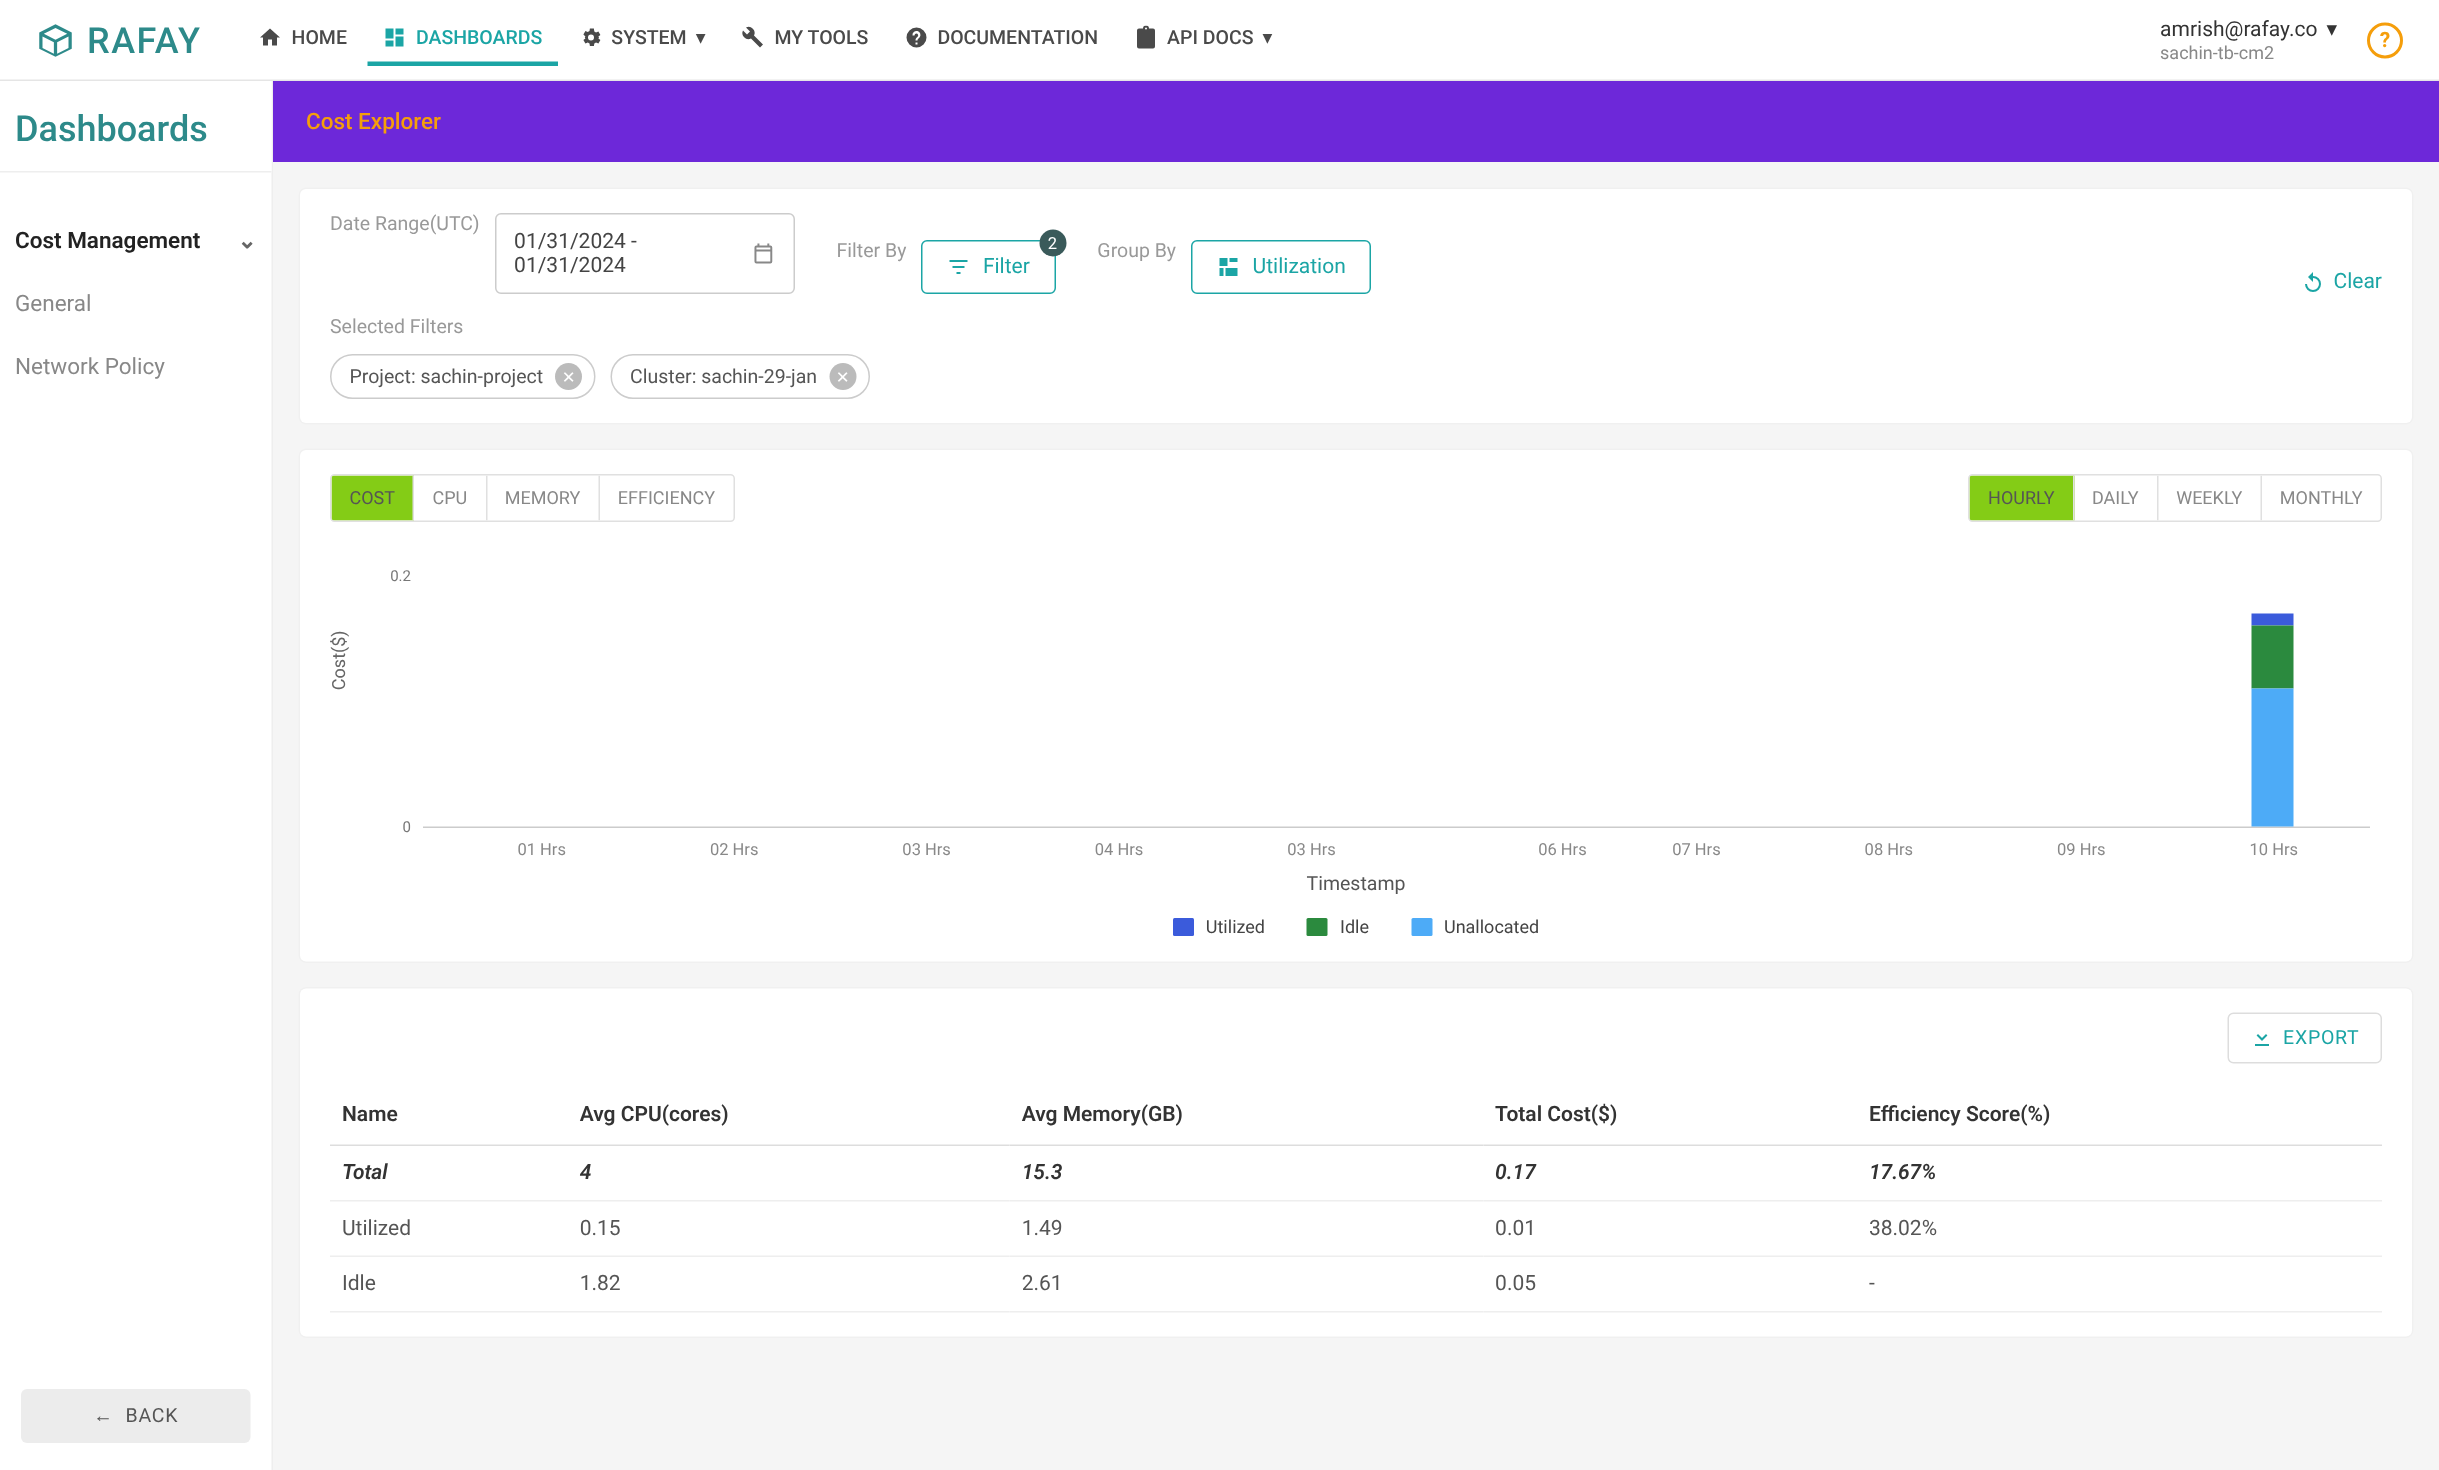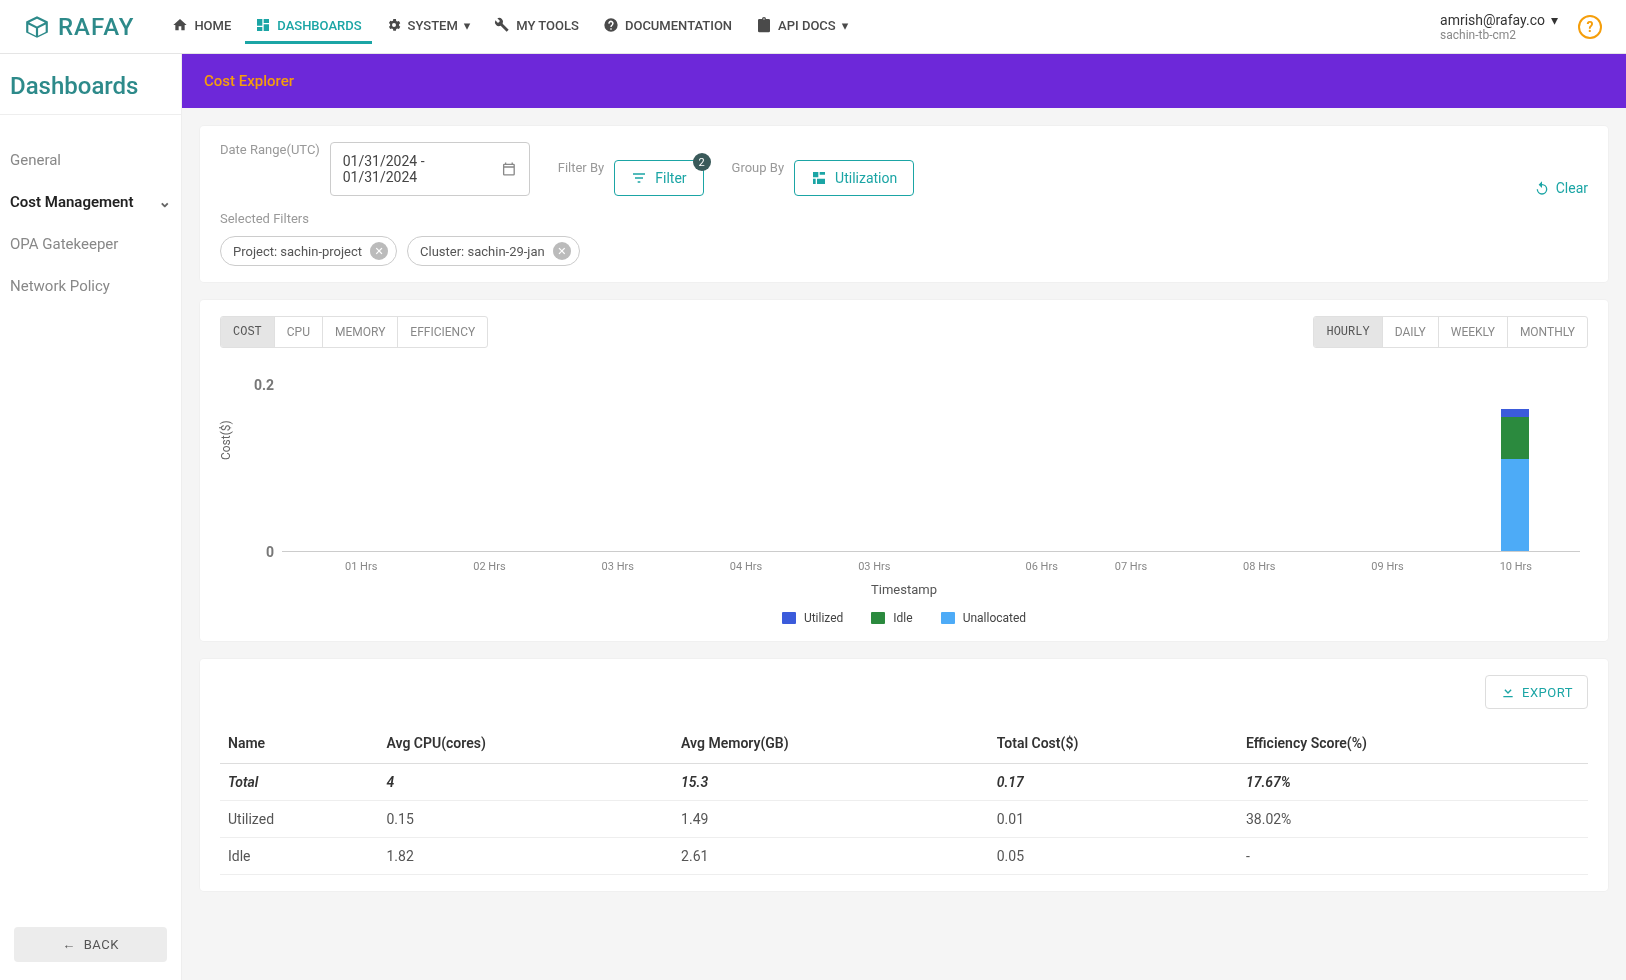--- a/index.html
+++ b/index.html
@@ -46,26 +46,26 @@
 .selected-filters { margin-top:14px; }
 .chips { display:flex; gap:10px; margin-top:10px; }
 .chip { border:1px solid #ccc; border-radius:16px; padding:5px 8px 5px 12px; display:flex; align-items:center; gap:8px; font-size:13px; color:#555; }
 .chip-x { width:18px; height:18px; border-radius:50%; background:#bbb; color:#fff; display:flex; align-items:center; justify-content:center; font-size:11px; cursor:pointer; }
 
 
 .tabs-row { display:flex; justify-content:space-between; margin-bottom:20px; }
 .tab-group { display:flex; border:1px solid #e0e0e0; border-radius:3px; overflow:hidden; }
 .tab { padding:8px 12px; font-size:12px; color:#888; cursor:pointer; border-right:1px solid #e0e0e0; text-transform:uppercase; }
 .tab:last-child { border-right:none; }
-.tab.active { background:#e5e5e5; color:#555;font-family:Liberation Mono, monospace; }
+.tab.active { background:#84cc16; color:#555; }
 
 .chart-area { position:relative; height:210px; margin:0 8px 0 36px; }
 .y-axis-label { position:absolute; left:-30px; top:50%; transform:rotate(-90deg) translateX(50%); transform-origin:left center; font-size:12px; color:#666; }
 .y-ticks { position:absolute; left:-4px; top:0; height:100%; width:26px; }
-.y-tick { position:absolute; right:4px; font-size:14px; color:#777; transform:translateY(-50%);font-weight:bold; }
+.y-tick { position:absolute; right:4px; font-size:10px; color:#777; transform:translateY(-50%); }
 .plot { position:absolute; left:26px; right:0; top:0; bottom:26px; border-bottom:1px solid #ccc; }
 .bar-stack { position:absolute; bottom:0; width:28px; display:flex; flex-direction:column-reverse; }
 .bar-seg { width:100%; }
 .x-ticks { position:absolute; left:41px; right:0; bottom:0; height:22px; }
 .x-tick { position:absolute; font-size:11px; color:#888; transform:translateX(-50%); top:4px; white-space:nowrap; }
 .x-axis-label { text-align:center; font-size:13px; color:#555; margin-top:4px; }
 .legend { display:flex; gap:28px; justify-content:center; margin-top:14px; font-size:12px; color:#444; }
 .legend-item { display:flex; align-items:center; gap:8px; }
 .swatch { width:14px; height:12px; border-radius:1px; }
 
@@ -139,29 +139,26 @@
   </div>
   <div class="help-icon">?</div>
 </div>
 
 <div class="layout">
   <div class="sidebar">
     <div class="page-header">
       <h1>Dashboards</h1>
     </div>
     <div class="side-list">
-      <div class="side-item">
-          <span>General</span>
-        </div>
       <div class="side-item active">
         <span>Cost Management</span>
         <span style="color:#666;">⌄</span>
       </div>
       <div class="side-item">
-          <span>OPA Gatekeeper</span>
+          <span>General</span>
         </div>
       <div class="side-item">
           <span>Network Policy</span>
         </div>
     </div>
     <div class="back-btn">
       <span>←</span>
       <span>BACK</span>
     </div>
   </div>

